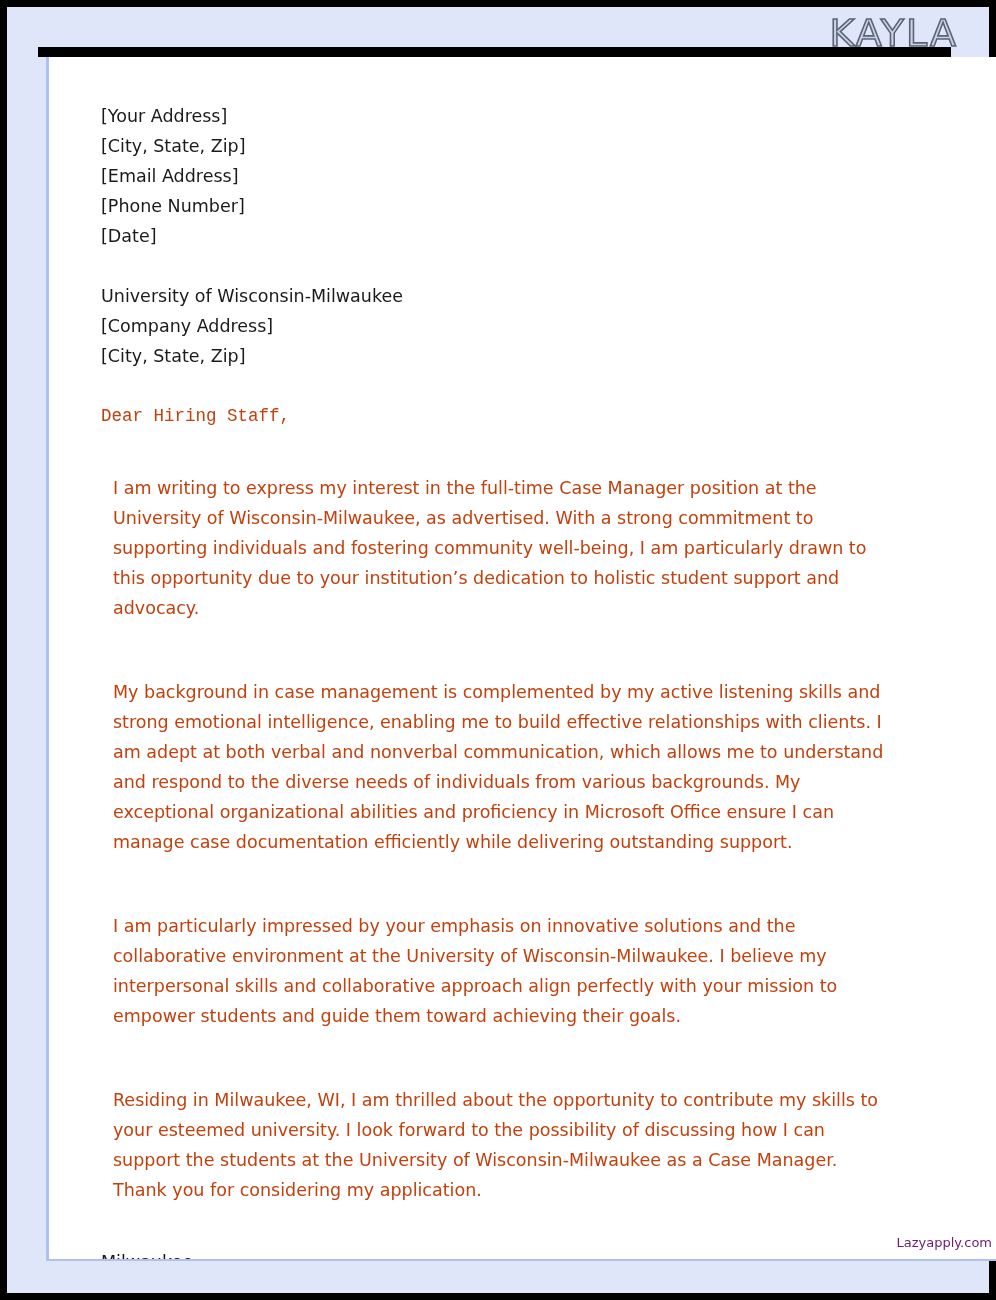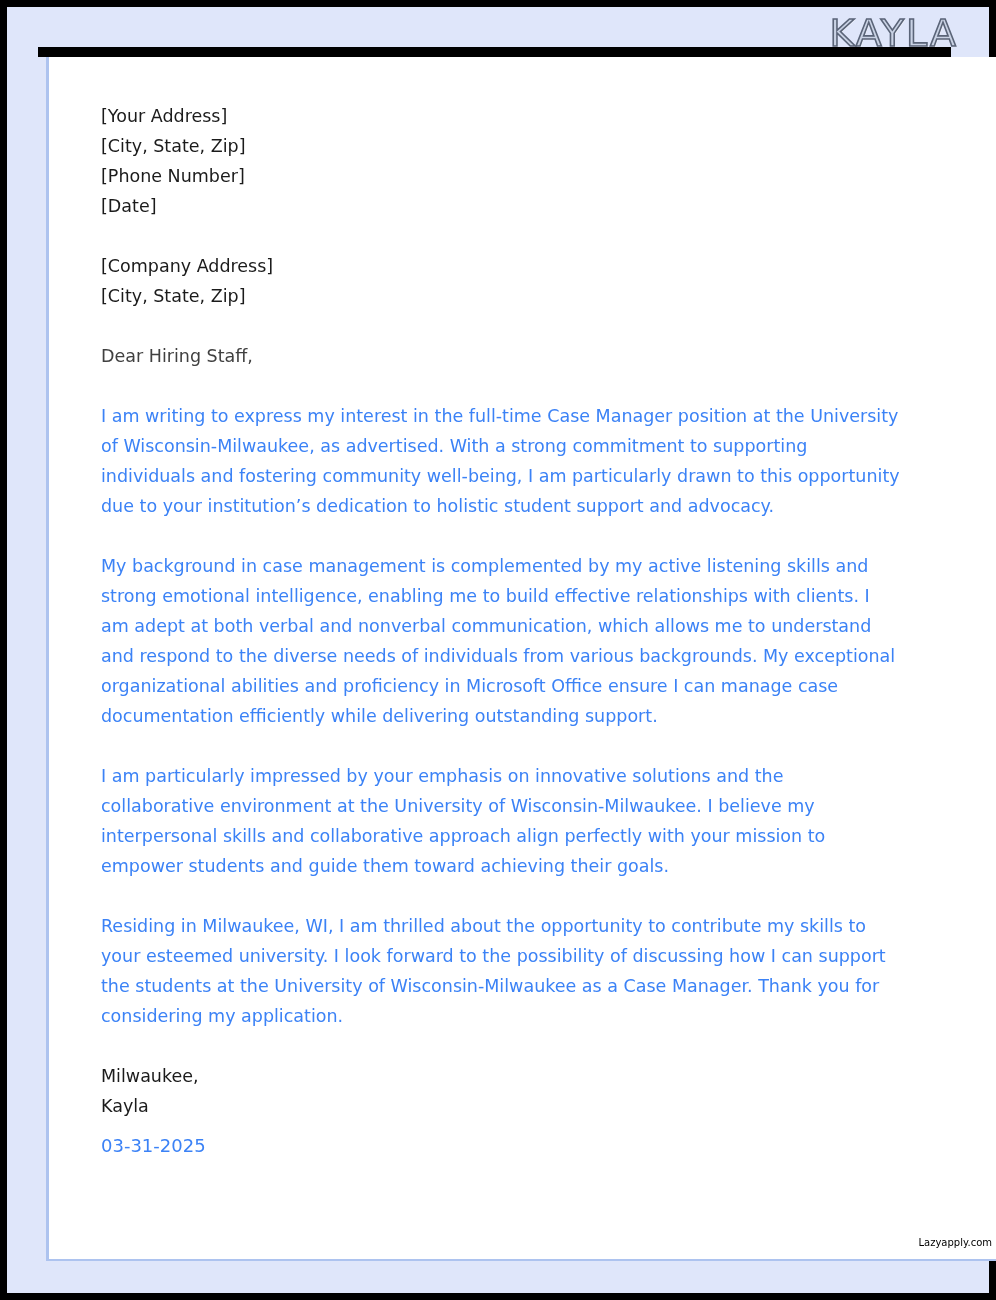--- a/index.html
+++ b/index.html
@@ -97,77 +97,80 @@
     display: block;
     white-space: nowrap;
   }
 
   .gap-sm { height: 30px; }
   .gap-md { height: 30px; }
 
   .para {
     font-size: 17.5px;
     line-height: 30px;
-    color: #3b82f6;
-    margin: 0;
+    color: #c2410c;
+    margin: 12px;
     text-align: left;
   }
 
   .salutation {
     font-size: 17.5px;
     line-height: 30px;
-    color: #404040;
+    color: #c2410c;
+    font-family: Liberation Mono, monospace;
   }
 
   .signoff .line {
     display: block;
     white-space: nowrap;
   }
 
   .date-link {
     display: block;
     font-size: 18px;
     line-height: 30px;
     color: #3b82f6;
     margin-top: 10px;
   }
 
   
   .footer-watermark {
     position: absolute;
     right: 12px;
     bottom: 8px;
-    font-size: 10px;
+    font-size: 13px;
     line-height: 16px;
-    color: #000000;
+    color: #701a75;
     white-space: nowrap;
   }
 </style>
 </head>
 <body>
 
 <div class="page-frame">
   <div class="blue-band"></div>
 
   <div class="wordmark">KAYLA</div>
   <div class="header-rule"></div>
 
   <div class="letter-card">
     <div class="letter-inner">
 
       <div class="block">
         <span class="line">[Your Address]</span>
         <span class="line">[City, State, Zip]</span>
+        <span class="line">[Email Address]</span>
         <span class="line">[Phone Number]</span>
         <span class="line">[Date]</span>
       </div>
 
       <div class="gap-sm"></div>
 
       <div class="block">
+        <span class="line">University of Wisconsin-Milwaukee</span>
         <span class="line">[Company Address]</span>
         <span class="line">[City, State, Zip]</span>
       </div>
 
       <div class="gap-md"></div>
 
       <div class="salutation">Dear Hiring Staff,</div>
 
       <div class="gap-md"></div>
 

